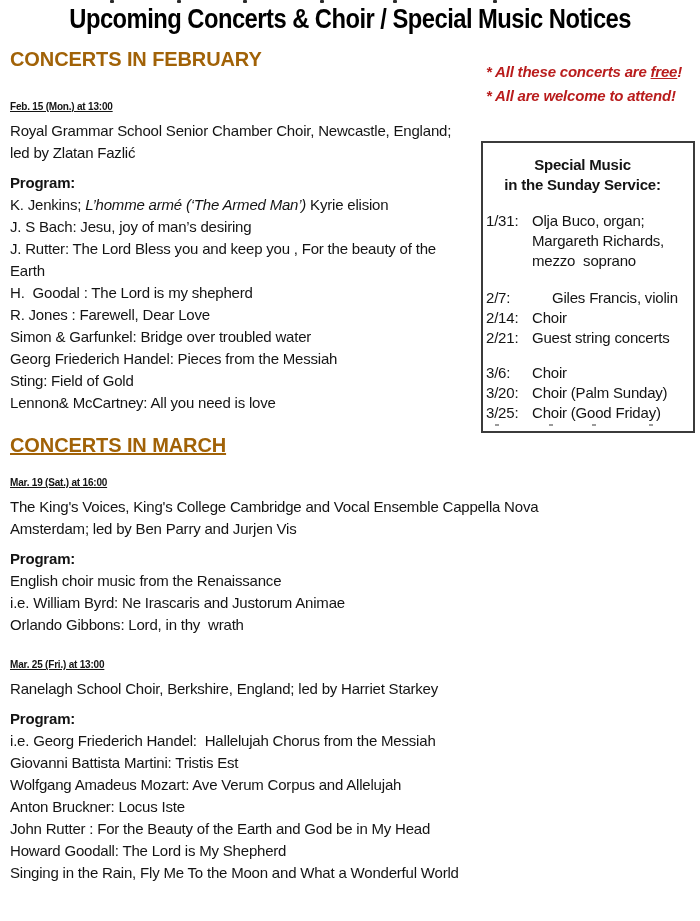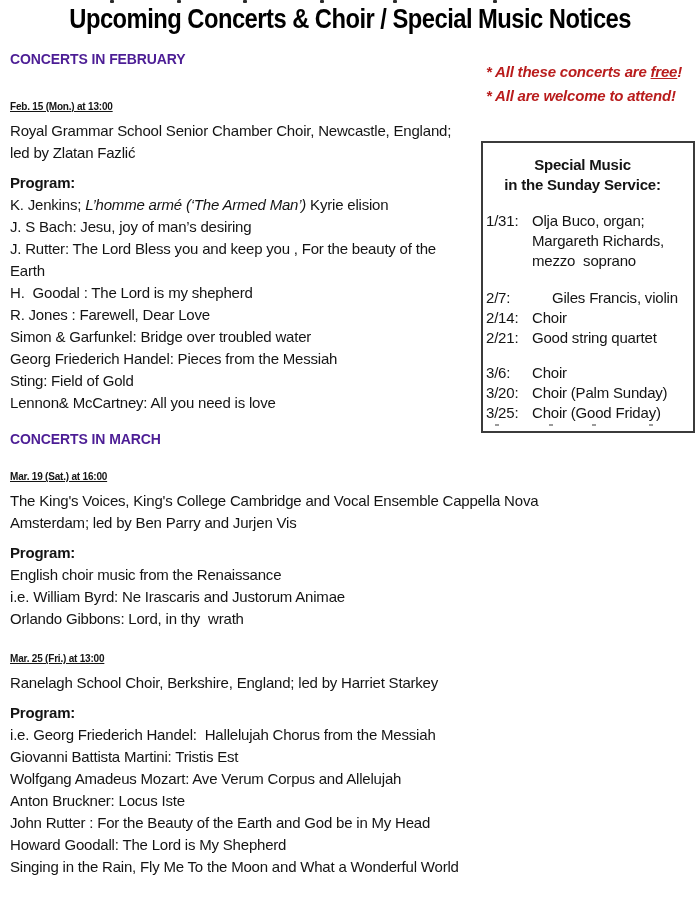--- a/index.html
+++ b/index.html
@@ -26,25 +26,25 @@
     font-weight: bold;
     color: #000;
     transform: scaleX(0.88);
     transform-origin: center top;
     letter-spacing: -0.6px;
     white-space: pre;
   }
 
   .left-col { position: absolute; left: 10px; top: 50px; width: 565px; }
   .section-heading {
-    font-size: 14px; font-weight: bold; line-height: 18px; color: #4c1d95;
+    font-size: 20px; font-weight: bold; line-height: 18px; color: #a16207;
     letter-spacing: -0.1px; white-space: pre;
   }
   #feb-heading { margin-bottom: 30px; }
-  #march-heading { margin-top: 16px; }
+  #march-heading { margin-top: 22px; text-decoration: underline; }
 
   .event-mar19, .event-mar25 { margin-top: 20px; }
 
   .event-date {
     font-size: 10px; font-weight: bold; line-height: 18px;
     text-decoration: underline; margin-bottom: 4px; white-space: pre;
   }
   .line { font-size: 15px; line-height: 22px; white-space: pre; }
   .program-label { font-size: 15px; font-weight: bold; line-height: 22px; margin-top: 8px; white-space: pre; }
   .italic { font-style: italic; }
@@ -170,21 +170,21 @@
     </div>
     <div class="entry">
       <span class="date">2/14:</span>
       <span class="desc">
           <div>Choir</div>
         </span>
     </div>
     <div class="entry">
       <span class="date">2/21:</span>
       <span class="desc">
-          <div>Good string quartet</div>
+          <div>Guest string concerts</div>
         </span>
     </div>
     <div class="entry entry-g3">
       <span class="date">3/6:</span>
       <span class="desc">
           <div>Choir</div>
         </span>
     </div>
     <div class="entry">
       <span class="date">3/20:</span>

